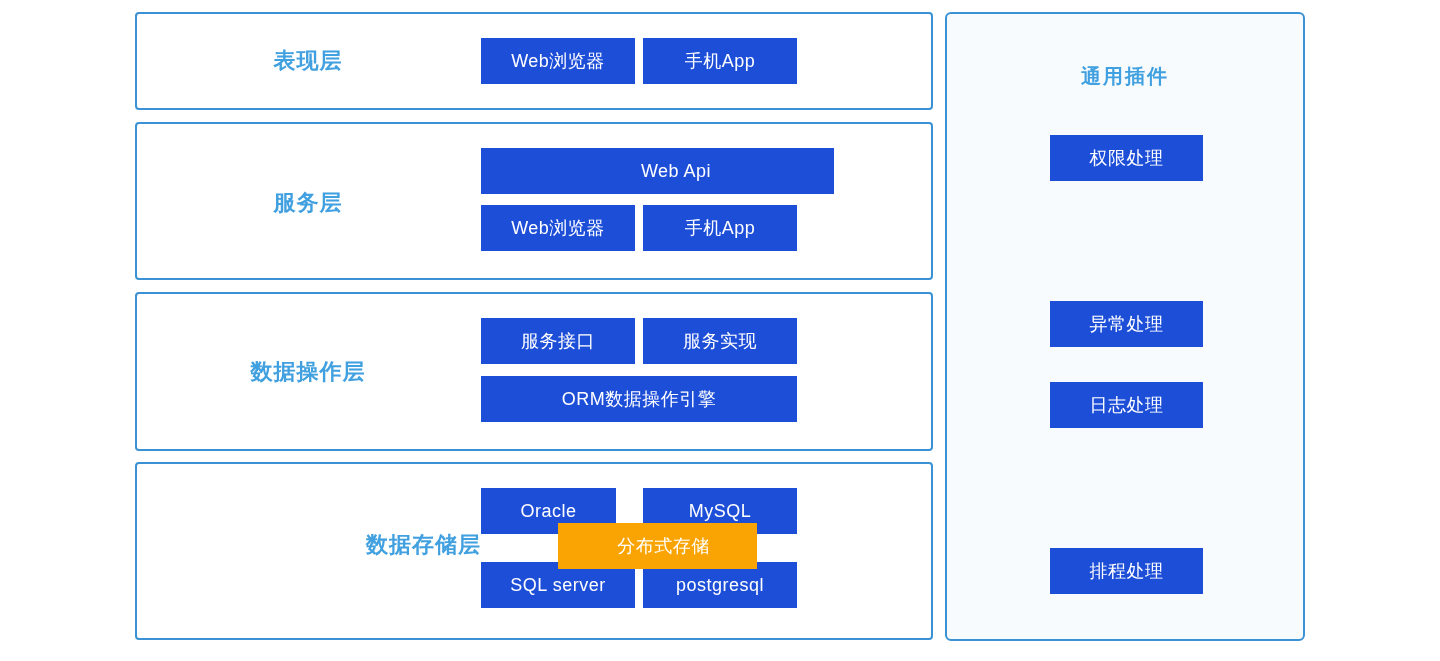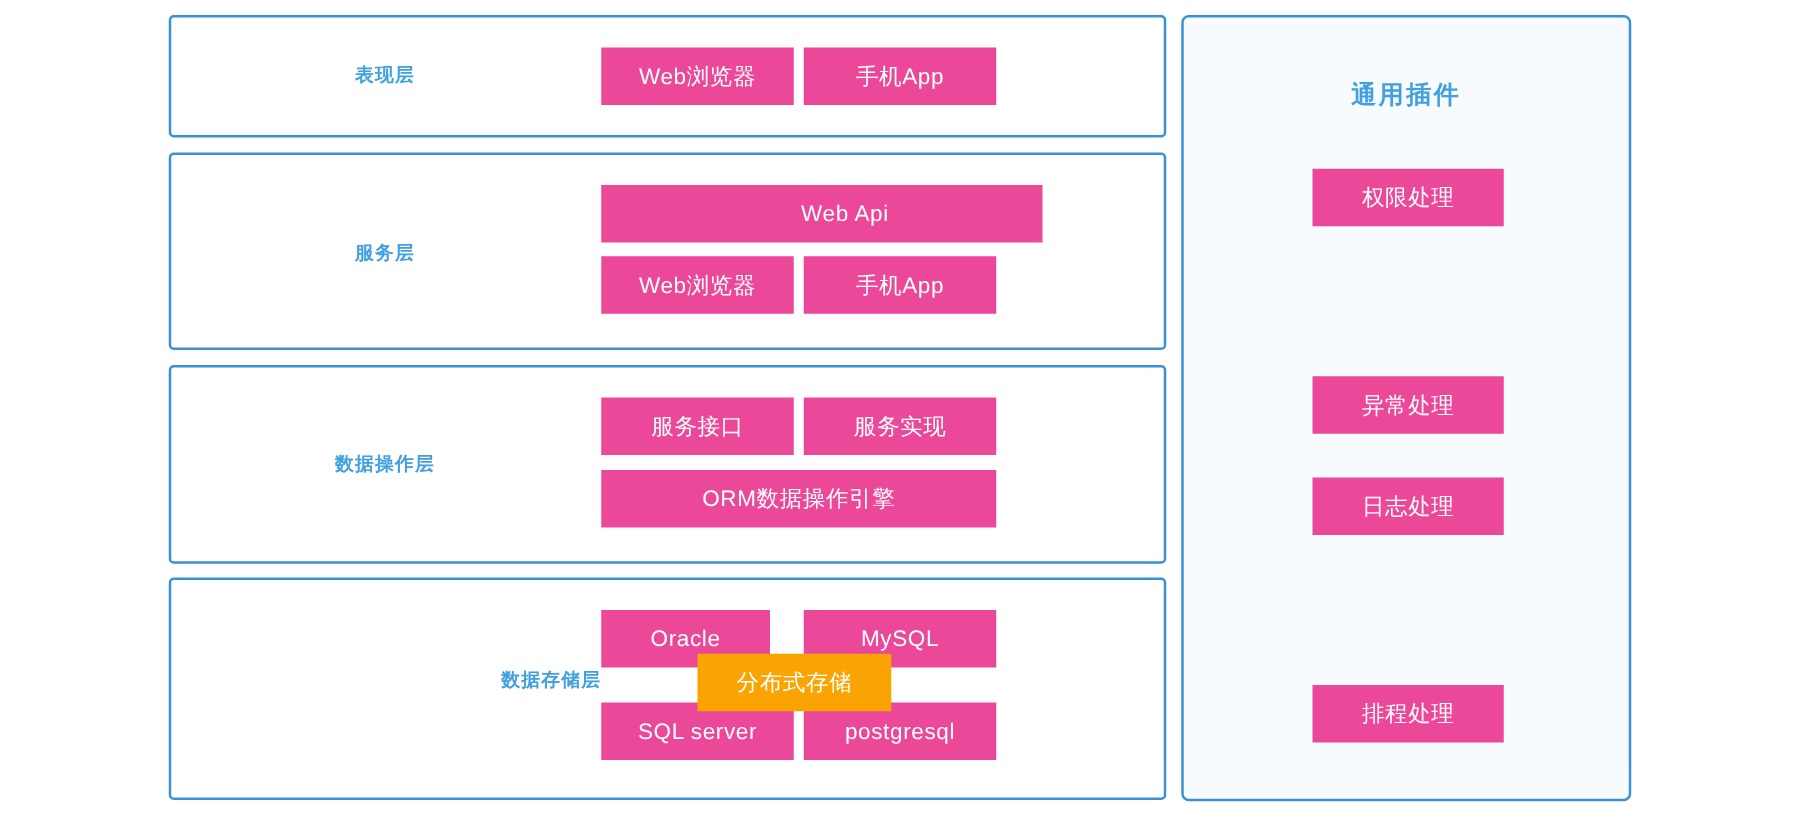--- a/index.html
+++ b/index.html
@@ -23,29 +23,29 @@
     border-radius: 6px;
   }
   .layer-label {
     position: absolute;
     left: 135px;
     width: 346px;
     height: 30px;
     line-height: 30px;
     text-align: center;
     color: #41a0df;
-    font-size: 15px;
+    font-size: 22px;
     font-weight: bold;
     letter-spacing: 1px;
     z-index: 2;
   }
   .btn {
     position: absolute;
     height: 46px;
-    background: #ec4899;
+    background: #1d4ed8;
     color: #ffffff;
     font-size: 18px;
     display: flex;
     align-items: center;
     justify-content: center;
     text-align: center;
     cursor: default;
     z-index: 2;
     letter-spacing: 0.5px;
   }
@@ -93,21 +93,21 @@
   <div class="btn" style="left:643px; top:205px; width:154px;">手机App</div>
 
   <div class="btn" style="left:481px; top:318px; width:154px;">服务接口</div>
   <div class="btn" style="left:643px; top:318px; width:154px;">服务实现</div>
   <div class="btn" style="left:481px; top:376px; width:316px;">ORM数据操作引擎</div>
 
   <div class="btn" style="left:481px; top:488px; width:135px;">Oracle</div>
   <div class="btn" style="left:643px; top:488px; width:154px;">MySQL</div>
   <div class="btn" style="left:481px; top:562px; width:154px;">SQL server</div>
   <div class="btn" style="left:643px; top:562px; width:154px;">postgresql</div>
-  <div class="btn orange" style="left:558px; top:523px; width:155px;">分布式存储</div>
+  <div class="btn orange" style="left:558px; top:523px; width:187px;padding-left:12px;">分布式存储</div>
 
   <div class="plugin-title">通用插件</div>
 
   <div class="btn" style="left:1050px; top:135px; width:153px;">权限处理</div>
   <div class="btn" style="left:1050px; top:301px; width:153px;">异常处理</div>
   <div class="btn" style="left:1050px; top:382px; width:153px;">日志处理</div>
   <div class="btn" style="left:1050px; top:548px; width:153px;">排程处理</div>
 
 </div>
 

